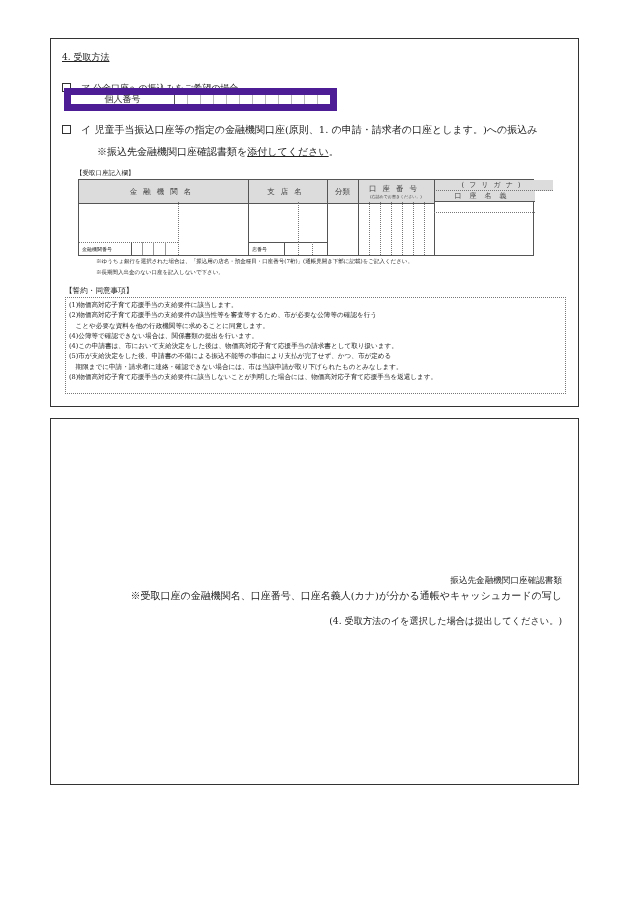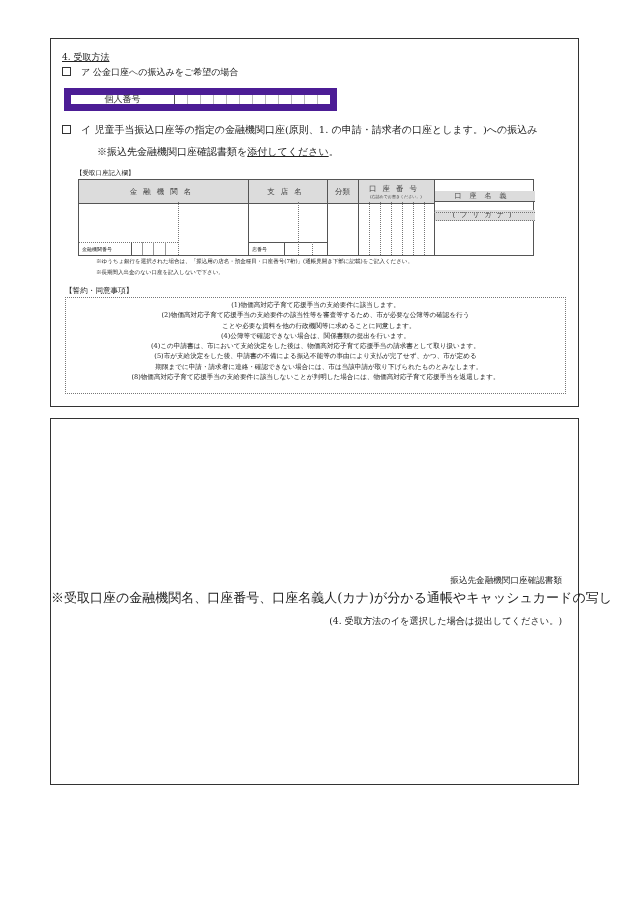--- a/index.html
+++ b/index.html
@@ -1,18 +1,18 @@
 <!DOCTYPE html>
 <html><head>
 <meta charset="utf-8">
 <style>
   html, body { margin:0; padding:0; background:#ffffff; }
   body { width:630px; height:902px; position:relative; font-family:"DejaVu Serif","Liberation Serif",serif; color:#222; }
   .frame { position:absolute; border:1.5px solid #333; box-sizing:border-box; }
-  #sec-top { left:50px; top:38px; width:529px; height:369px;text-align:center; }
+  #sec-top { left:50px; top:38px; width:529px; height:369px; }
   #sec-bottom { left:50px; top:418px; width:529px; height:367px; }
   .abs { position:absolute; white-space:nowrap; }
   .t9 { font-size:9px; }
   .t8 { font-size:10px; }
   .t6 { font-size:5.5px; }
   .ul { text-decoration:underline; }
   .checkbox { display:inline-block; width:7px; height:7px; border:1px solid #333; margin-right:10px; vertical-align:-1px; }
   
   .pn { position:absolute; left:13px; top:49px; height:23px; display:flex; border:7px solid #4c1d95; box-sizing:border-box; }
   .pn .lbl { width:103px; display:flex; align-items:center; justify-content:center; font-size:9px; border-right:1px solid #555; }
@@ -30,21 +30,21 @@
   .agree div { font-size:6.6px; line-height:10.3px; white-space:nowrap; }
   .centered { position:absolute; left:0; right:16px; text-align:right; white-space:nowrap; }
 </style>
 </head>
 <body>
 
 <div class="frame" id="sec-top">
 
   <div class="abs t9 ul" style="left:11px; top:12px;">4. 受取方法</div>
 
-  <div class="abs t9" style="left:11px; top:27px;">
+  <div class="abs t9" style="left:11px; top:43px;">
     <span class="checkbox"></span><span>ア</span>&nbsp;<span>公金口座への振込みをご希望の場合</span>
   </div>
 
   <div class="pn">
     <div class="lbl">個人番号</div>
     <div class="cell"></div>
     <div class="cell"></div>
     <div class="cell"></div>
     <div class="cell"></div>
     <div class="cell"></div>
@@ -69,21 +69,21 @@
 
   <div class="bank">
 
     <div class="hd" style="left:0; width:169px;">金融機関名</div>
     <div class="hd" style="left:169px; width:79px;">支店名</div>
     <div class="hd" style="left:248px; width:31px; letter-spacing:0;">分類</div>
     <div class="hd" style="left:279px; width:76px; flex-direction:column; letter-spacing:0;">
       <span style="letter-spacing:6px; font-size:7.5px;">口座番号</span>
       <span style="font-size:4px; letter-spacing:0;">(右詰めでお書きください。)</span>
     </div>
-    <div class="hd" style="left:355px; width:101px; height:11px; border-bottom:1px dotted #777; letter-spacing:5px; font-size:7px;margin-top:30px;">(フリガナ)</div>
+    <div class="hd" style="left:355px; width:119px; height:11px; border-bottom:1px dotted #777; letter-spacing:5px; font-size:7px;">(フリガナ)</div>
     <div class="hd" style="left:355px; top:11px; width:101px; height:11px; letter-spacing:8px; font-size:7px;">口座名義</div>
 
     <div class="vline" style="left:169px;"></div>
     <div class="vline" style="left:248px;"></div>
     <div class="vline" style="left:279px;"></div>
     <div class="vline" style="left:355px;"></div>
 
     <div class="dvline" style="left:99px; top:22px; bottom:0;"></div>
     <div class="dhline" style="left:0; width:99px; top:62px;"></div>
     <div class="abs t6" style="left:3px; top:66px; font-size:5px;">金融機関番号</div>
@@ -130,15 +130,15 @@
     <div>(4)公簿等で確認できない場合は、関係書類の提出を行います。</div>
     <div>(4)この申請書は、市において支給決定をした後は、物価高対応子育て応援手当の請求書として取り扱います。</div>
     <div>(5)市が支給決定をした後、申請書の不備による振込不能等の事由により支払が完了せず、かつ、市が定める</div>
     <div>　期限までに申請・請求者に連絡・確認できない場合には、市は当該申請が取り下げられたものとみなします。</div>
     <div>(8)物価高対応子育て応援手当の支給要件に該当しないことが判明した場合には、物価高対応子育て応援手当を返還します。</div>
   </div>
 </div>
 
 <div class="frame" id="sec-bottom">
   <div class="centered" style="top:156px; font-size:8.6px;">振込先金融機関口座確認書類</div>
-  <div class="centered" style="top:170px; font-size:13px;">※受取口座の金融機関名、口座番号、口座名義人(カナ)が分かる通帳やキャッシュカードの写し</div>
+  <div class="centered" style="top:170px; font-size:10px;">※受取口座の金融機関名、口座番号、口座名義人(カナ)が分かる通帳やキャッシュカードの写し</div>
   <div class="centered" style="top:196px; font-size:9.2px;">(4. 受取方法のイを選択した場合は提出してください。)</div>
 </div>
 
 </body></html>

